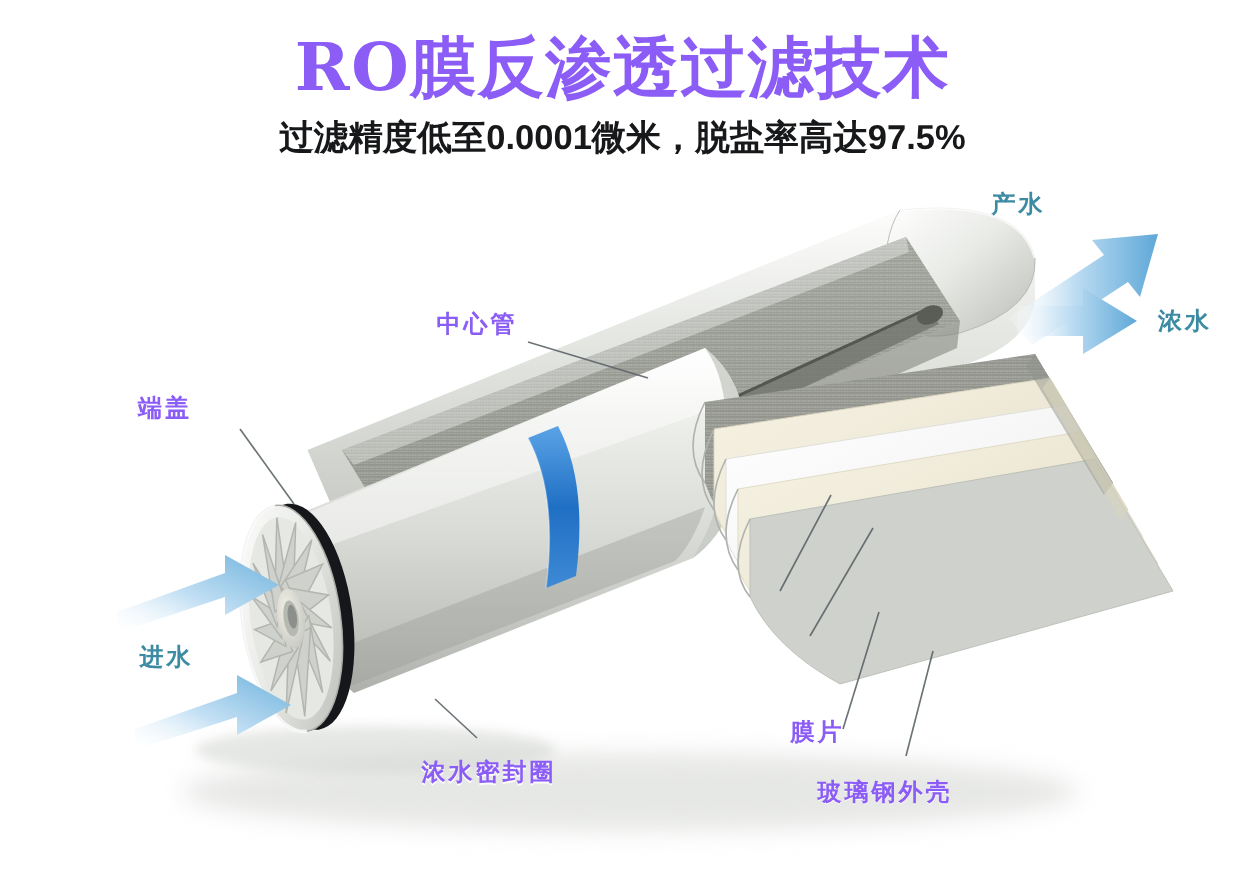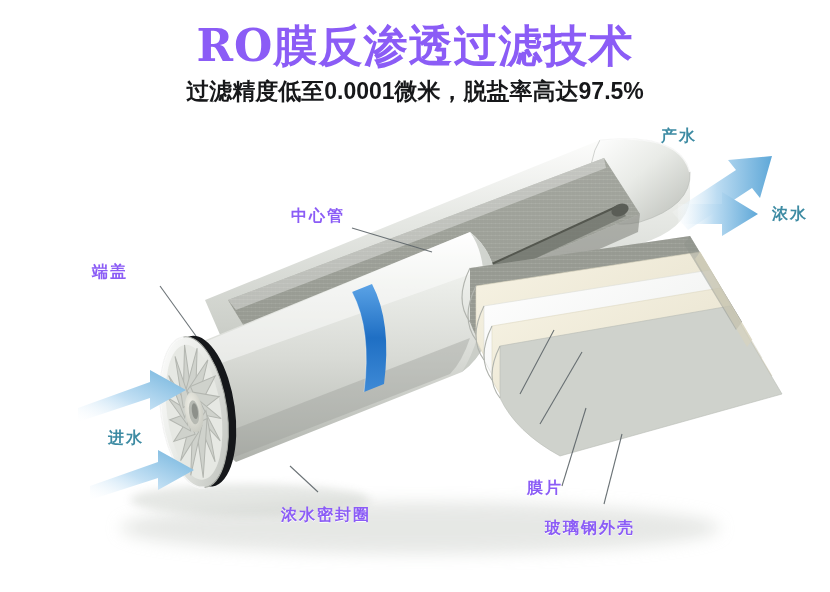--- a/index.html
+++ b/index.html
@@ -227,21 +227,21 @@
       <path d="M540 424 L582 352"></path>
       <path d="M562 486 L586 408"></path>
       <path d="M604 504 L622 434"></path>
     </g>
   </svg>
 
   <div class="lbl" style="left:291px;top:206px;">中心管</div>
 
   <div class="lbl" style="left:92px;top:262px;">端盖</div>
 
-  <div class="lbl flow" style="left:108px;top:428px;">进水</div>
+  <div class="lbl flow" style="left:93px;top:428px;">进水</div>
 
   <div class="lbl" style="left:281px;top:505px;">浓水密封圈</div>
 
 
 
   <div class="lbl" style="left:527px;top:478px;">膜片</div>
 
   <div class="lbl" style="left:545px;top:518px;">玻璃钢外壳</div>
 
   <div class="lbl flow" style="left:661px;top:126px;">产水</div>

